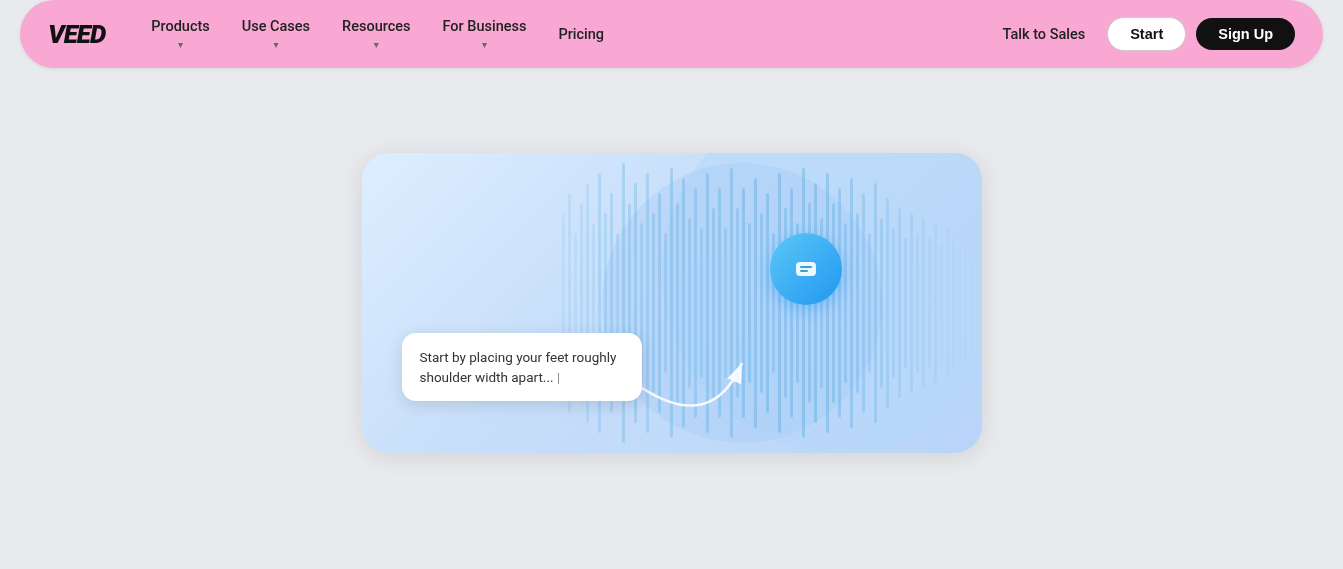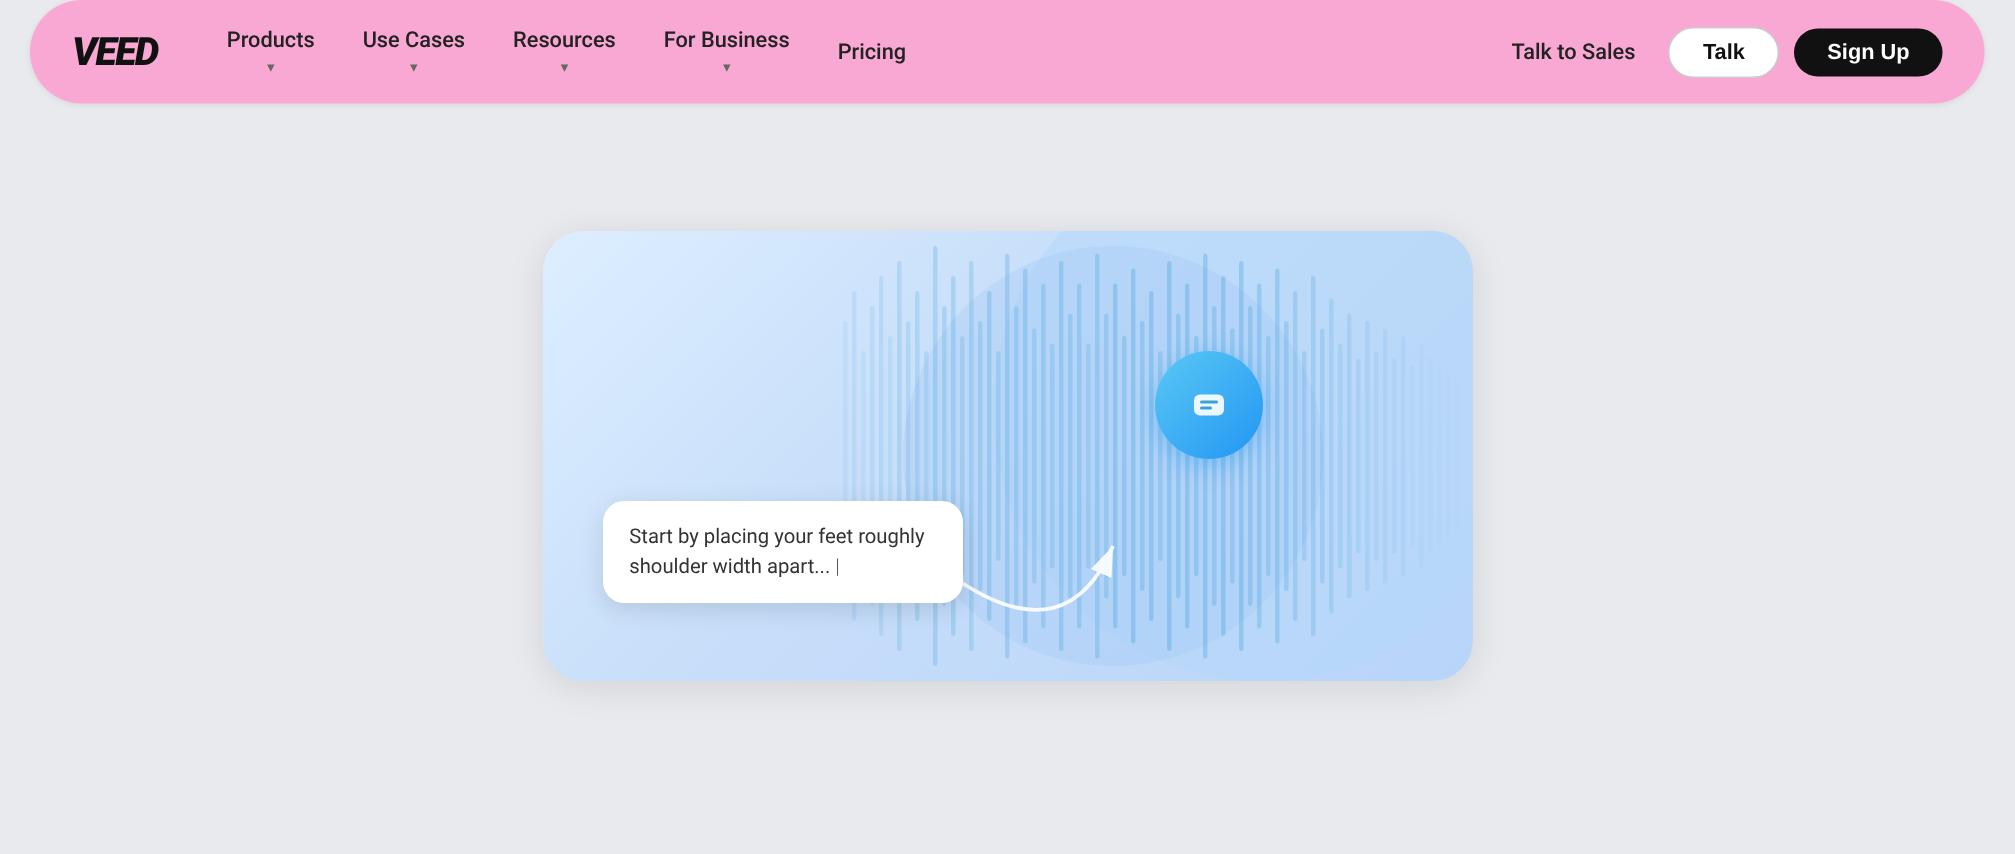--- a/index.html
+++ b/index.html
@@ -240,21 +240,21 @@
       <span>For Business</span>
       <span class="chevron">▾</span>
     </div>
     <div class="nav-link">
       <span>Pricing</span>
     </div>
   </div>
 
   <div class="nav-right">
     <span class="talk-sales">Talk to Sales</span>
-    <button class="btn-login">Talk</button>
+    <button class="btn-login">Start</button>
     <button class="btn-signup">Sign Up</button>
   </div>
 </nav>
 
 <div class="main-content">
 
   <div class="right-illustration">
     <div class="illustration-card">
 
       <svg class="waveform-bg" viewBox="0 0 620 300" xmlns="http://www.w3.org/2000/svg">

